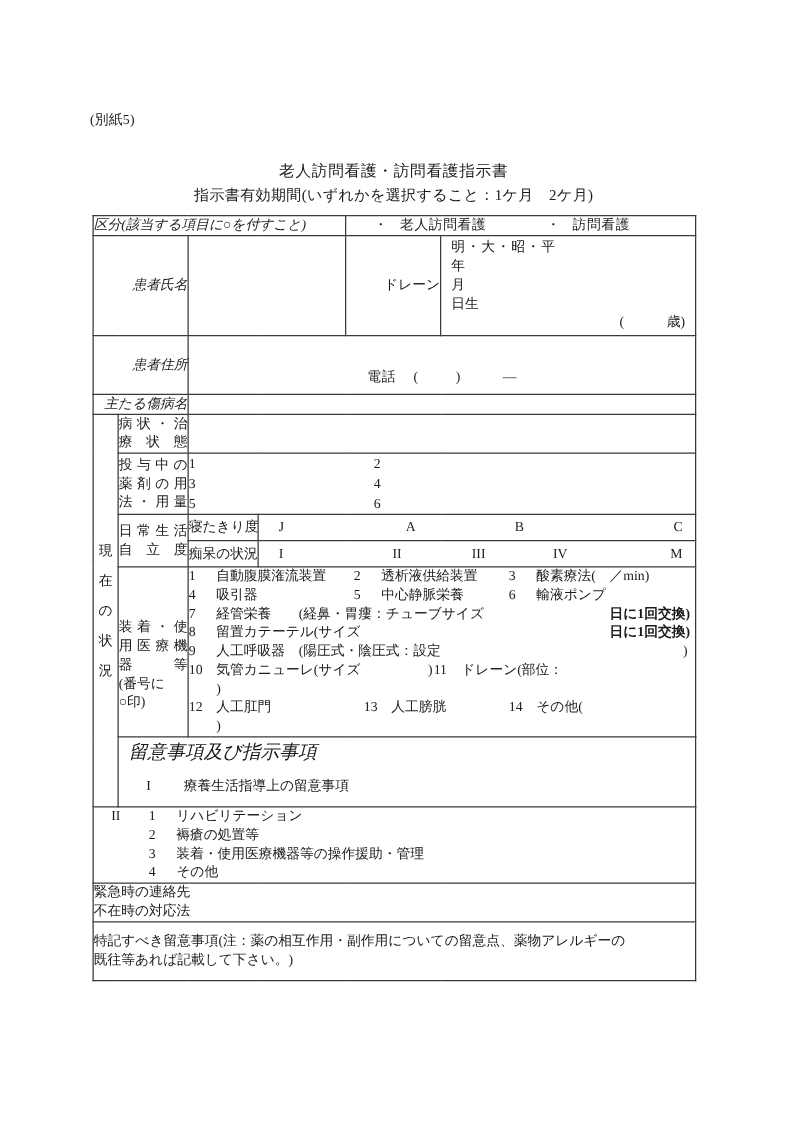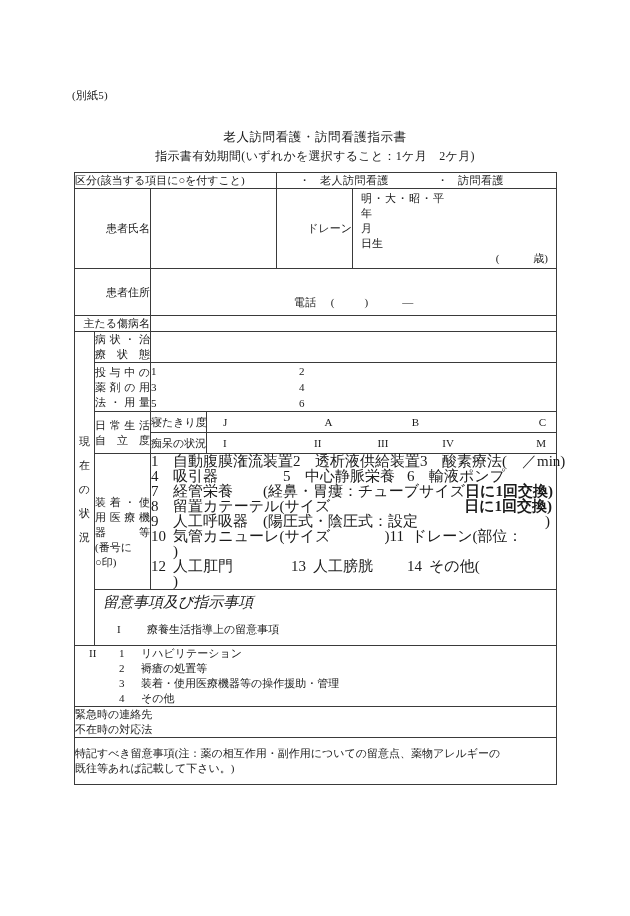--- a/index.html
+++ b/index.html
@@ -67,20 +67,21 @@
   }
   .form-table td {
     border: 1px solid #3a3a3a;
     padding: 0;
     vertical-align: middle;
     line-height: 15px;
   }
 
   .cell-pad {
     padding: 3px 6px;
+    font-style: italic;
   }
 
   
   .lbl {
     text-align: right;
     white-space: nowrap;
   }
   .lbl-just {
     text-align: justify;
     text-align-last: justify;
@@ -177,21 +178,21 @@
   .scale-row .s-item {
     flex: 1;
     text-align: center;
   }
   .scale-row .s-item.first { text-align: left; padding-left: 16px; flex: 0 0 62px; }
   .scale-row .s-item.last  { text-align: right; }
 
   
   .equip {
     padding: 3px 6px 4px 6px;
-    font-size: 15px;
+    font-size: 11px;
     line-height: 16px;
     margin-left: 28px;
   }
   .eq-line { display: flex; white-space: nowrap; }
   .eq-num { display: inline-block; width: 22px; flex: 0 0 22px; }
   .eq-c1 { flex: 0 0 132px; }
   .eq-c2 { flex: 0 0 124px; }
   .eq-c3 { flex: 1; }
   .eq-txt { }
   .eq-right { margin-left: auto; padding-right: 4px; font-weight: bold; }

